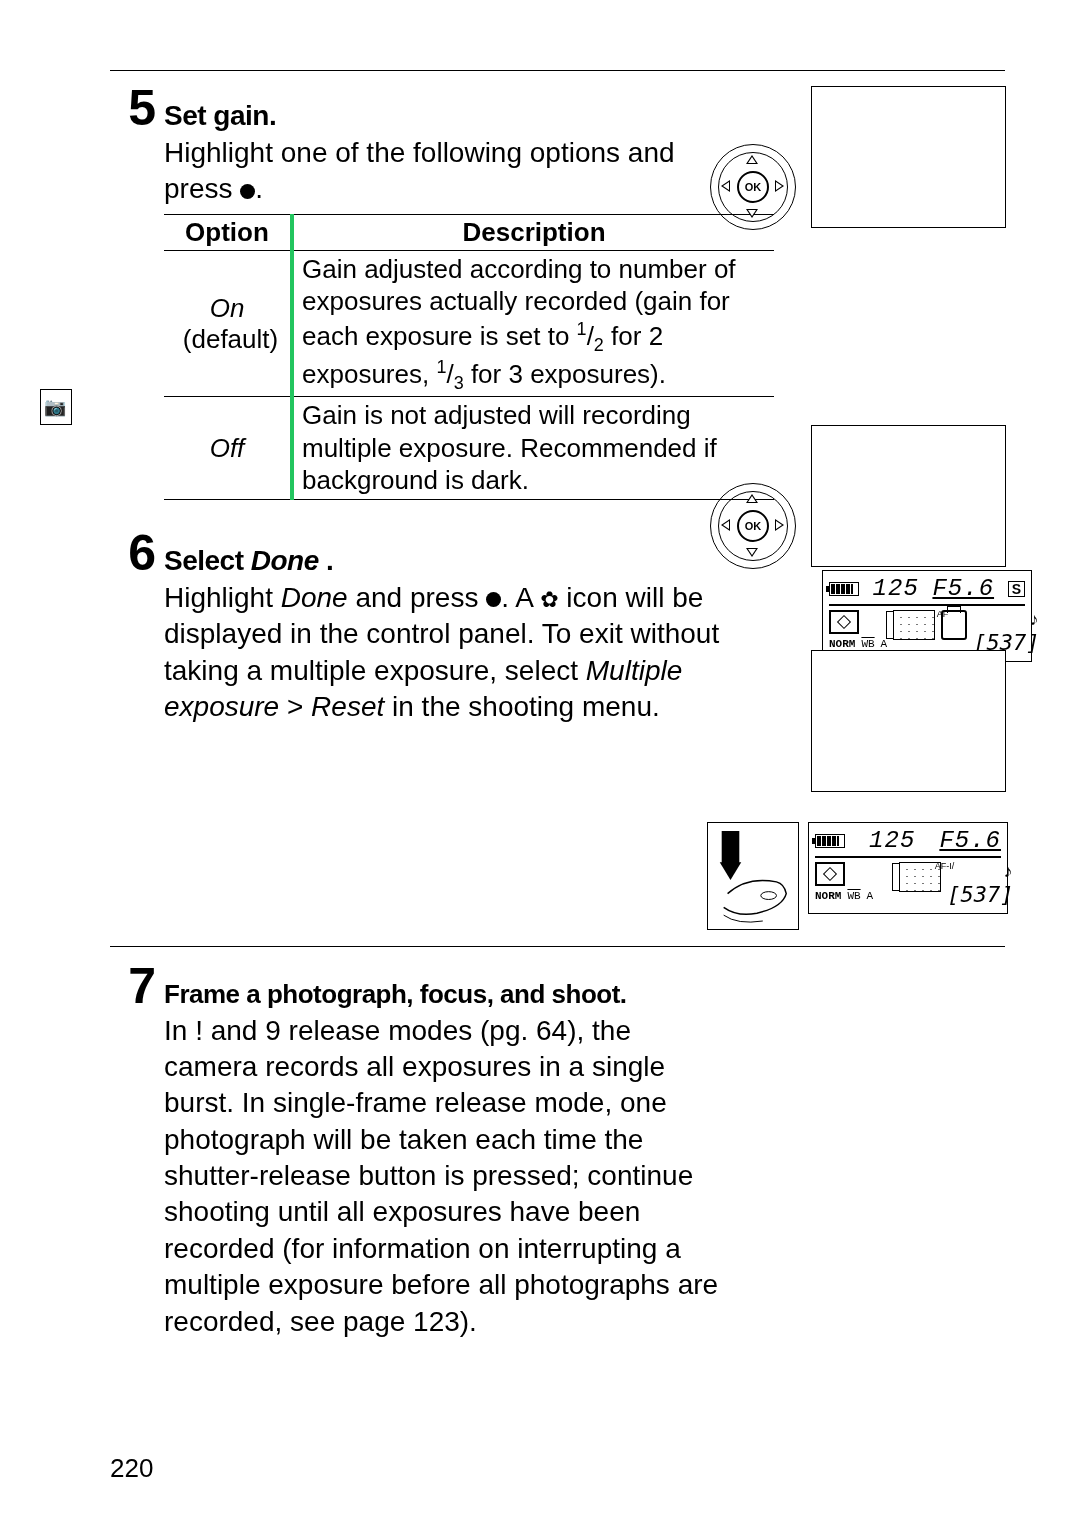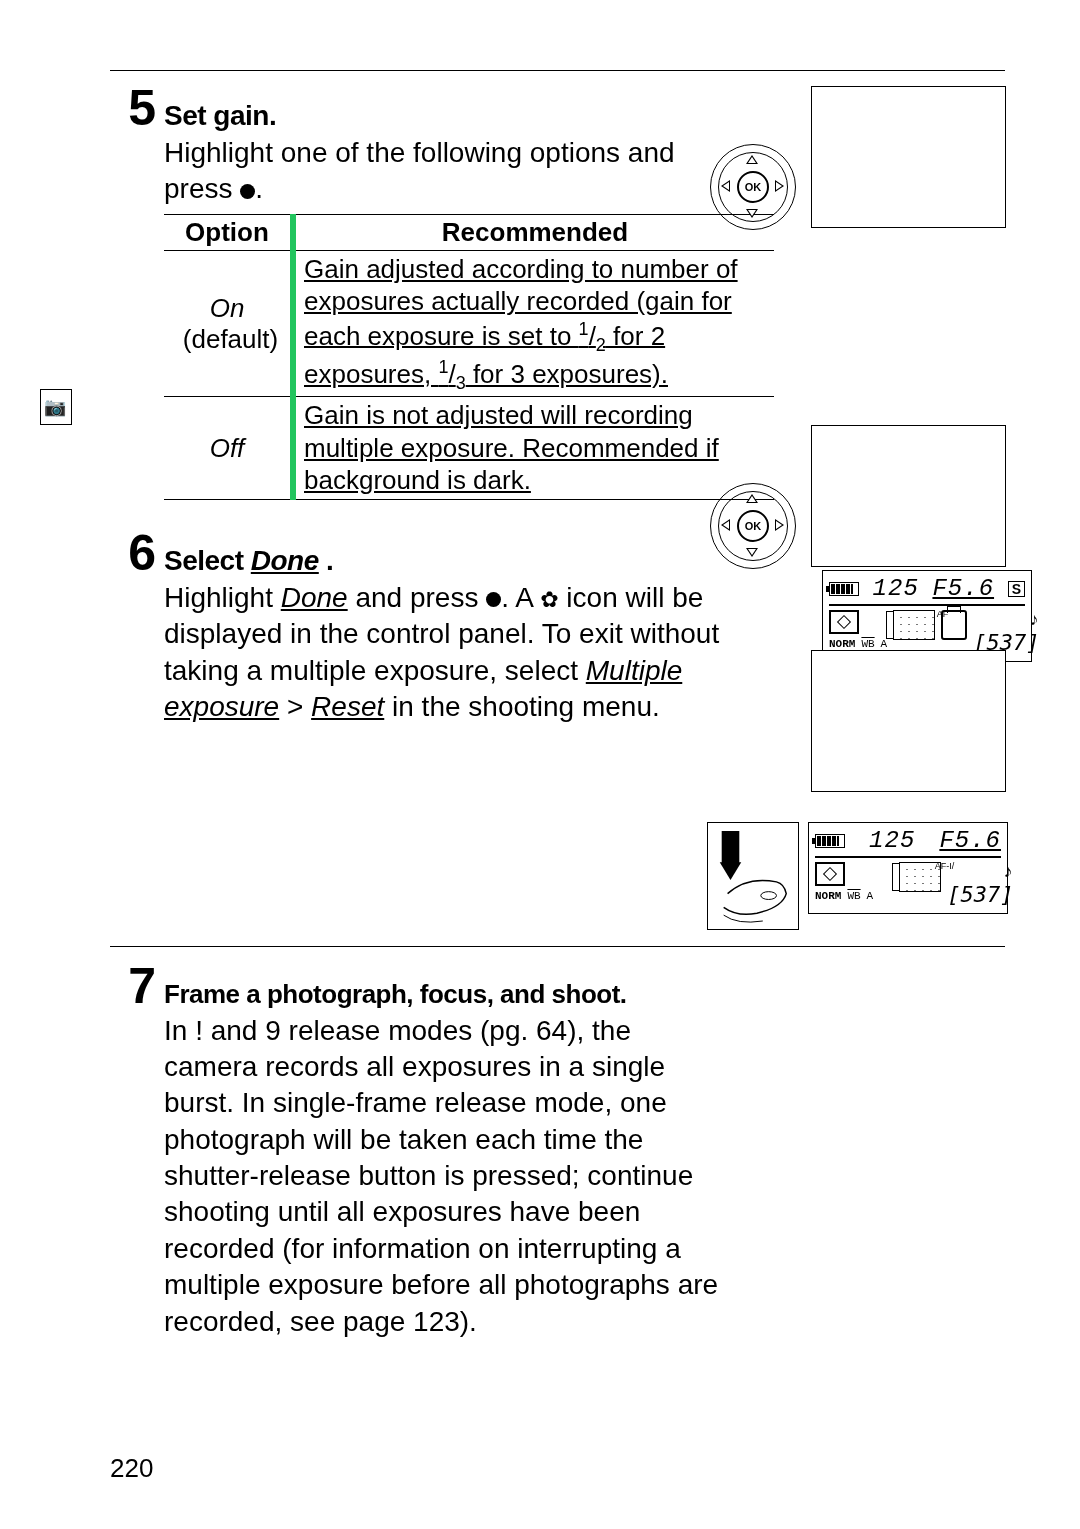--- a/index.html
+++ b/index.html
@@ -56,21 +56,21 @@
     background: #000;
     border-radius: 50%;
     vertical-align: middle;
   }
   .plant-icon {
     display: inline-block;
     font-size: 22px;
     line-height: 1;
     vertical-align: middle;
   }
-  .italic { font-style: italic; text-decoration: underline; }
+  .italic { font-style: italic; }
 
   
   table.options {
     margin-left: 54px;
     border-collapse: collapse;
     font-size: 26px;
     width: 610px;
     margin-top: 6px;
   }
   table.options th, table.options td {
@@ -79,23 +79,23 @@
     border-right: none;
     padding: 2px 8px;
     text-align: left;
   }
   table.options th {
     font-weight: bold;
     text-align: center;
   }
   table.options td.opt { text-align: center; font-style: italic; width: 110px; vertical-align: middle; }
   table.options td.opt .def { display:block; font-style: normal; margin-left: 7px; }
-  table.options td.desc { line-height: 1.25; text-decoration: underline; }
+  table.options td.desc { line-height: 1.25; }
   table.options th:first-child,
-  table.options td:first-child { border-right: 6px solid #22c55e; }
+  table.options td:first-child { border-right: 4px solid #22c55e; }
   .sup { font-size: 18px; vertical-align: super; }
   .sub { font-size: 18px; vertical-align: sub; }
 
   
   .dpad {
     position: absolute;
     width: 88px;
     height: 88px;
   }
   .dpad-outer {
@@ -207,21 +207,21 @@
   </div>
   <div class="step-body">
     <span>Highlight one of the following options and press</span>
     <span class="dot-icon"></span><span>.</span>
   </div>
 
   <table class="options">
     <tbody>
         <tr>
       <th>Option</th>
-      <th>Recommended</th>
+      <th>Description</th>
     </tr>
     <tr>
       <td class="opt">
         <span>On</span>
         <span class="def">(default)</span>
       </td>
       <td class="desc">
         <span>Gain adjusted according to number of exposures actually recorded (gain for each exposure is set to </span><span class="sup">1</span>/<span class="sub">2</span><span> for 2 exposures, </span><span class="sup">1</span>/<span class="sub">3</span><span> for 3 exposures).</span>
       </td>
     </tr>

